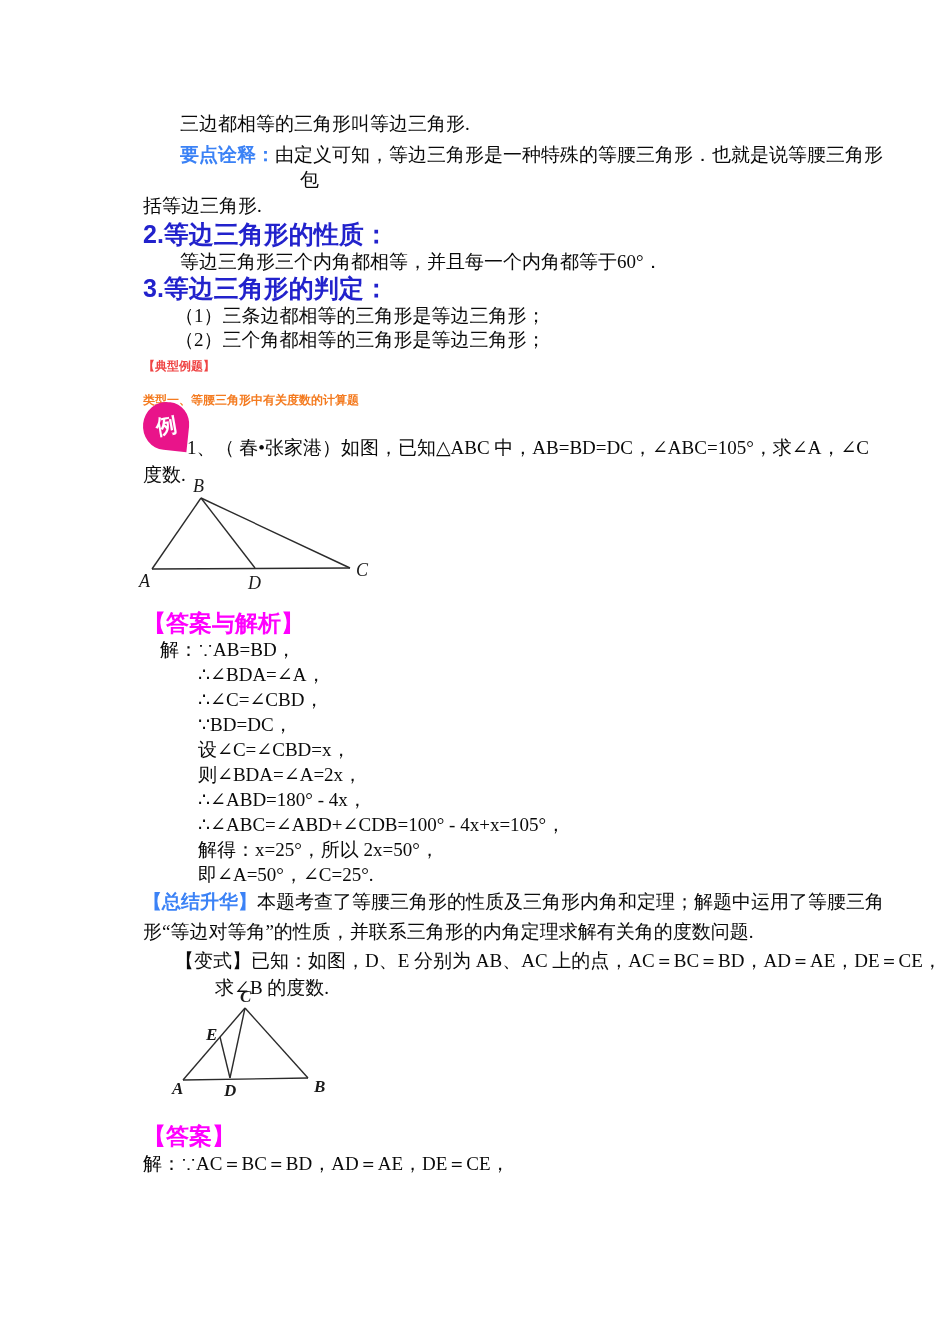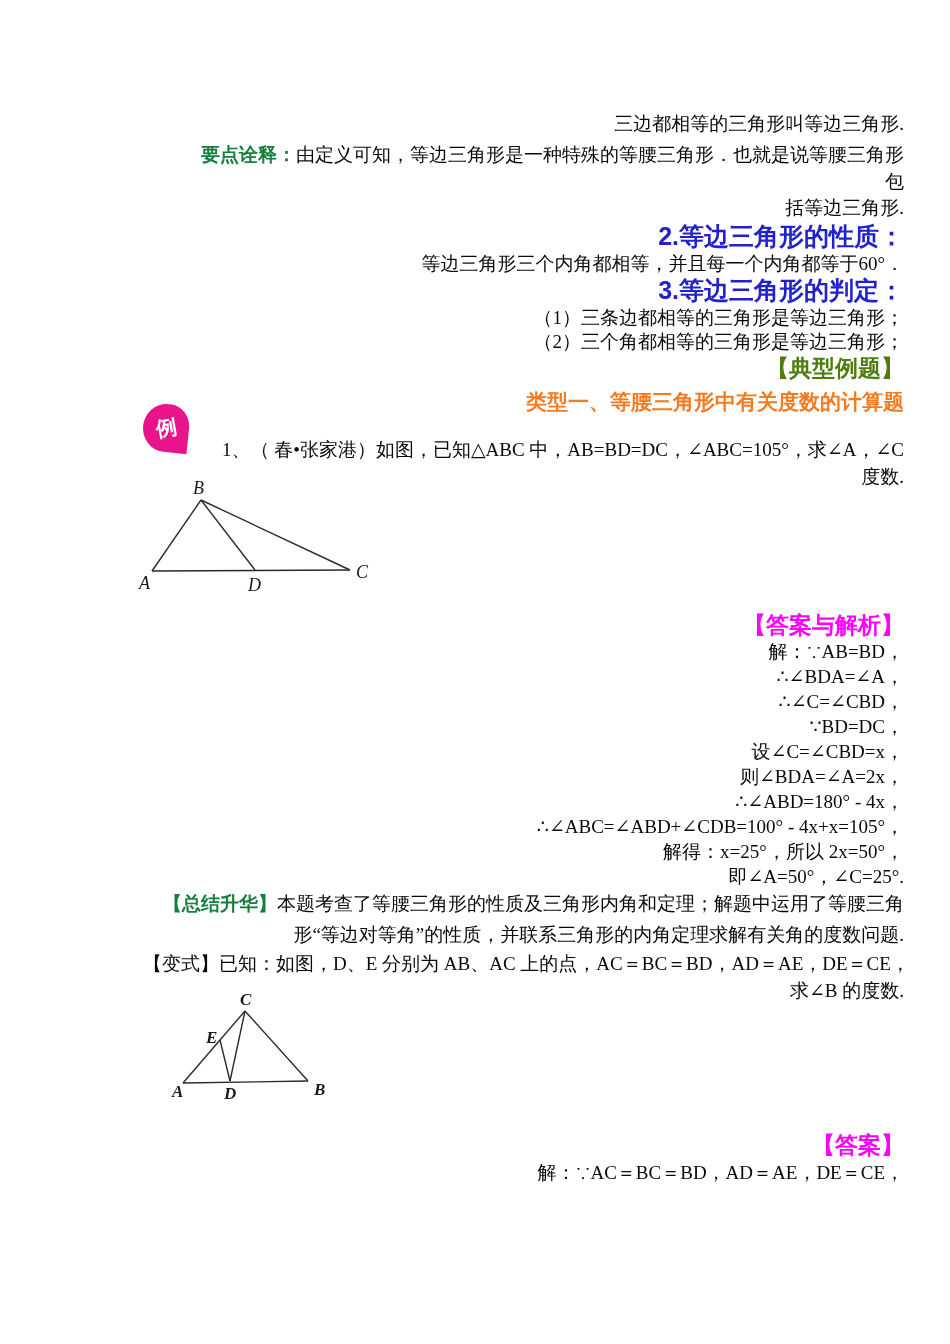--- a/index.html
+++ b/index.html
@@ -8,32 +8,32 @@
     position: relative;
     width: 950px;
     height: 1344px;
     margin: 0 auto;
     background: #ffffff;
     overflow: hidden;
     color: #0a0a0a;
     font-family: "Liberation Serif", "DejaVu Serif", serif;
     font-size: 19px;
   }
-  .content { padding: 110px 46px 0 143px; text-align: right; }
+  .content { padding: 110px 46px 0 143px; }
 
   .lh27 { line-height: 27px; }
   .ti   { text-indent: 37px; }
   .nowrap { white-space: nowrap; }
 
   .h { font-family: "Liberation Sans", "DejaVu Sans", sans-serif; font-weight: bold; }
   .h-blue   { color: #2222CC; line-height: 27px; font-size: 25px; }
-  .h-green  { color: #4d7c0f; line-height: 28px; font-size: 23px; }
-  .h-orange { color: #F47B20; line-height: 28px; margin-top: 6px; font-size: 21px; }
+  .h-green  { color: #ef4444; line-height: 28px; font-size: 12px; }
+  .h-orange { color: #F47B20; line-height: 28px; margin-top: 6px; font-size: 12px; }
   .h-mag    { color: #FF00FF; line-height: 28px; font-size: 23px; }
-  .mag-label { color: #15803d; font-weight: bold; font-family: Liberation Mono, monospace; }
+  .mag-label { color: #3b82f6; font-weight: bold; font-family: Liberation Sans, sans-serif; }
 
   .p3 { line-height: 24px; margin-left: 157px; }
   .mt2 { margin-top: 2px; }
   .mt4 { margin-top: 4px; }
   .list-item { line-height: 24px; margin-left: 32px; }
 
   
   .example { position: relative; height: 80px; }
   .ex-icon {
     position: absolute; left: 0; top: -12px;
@@ -58,23 +58,23 @@
   .fig text {
     font-family: "Liberation Serif", "DejaVu Serif", serif;
     font-style: italic; fill: #1a1a1a; font-size: 18px;
   }
   .fig2 text { font-weight: bold; font-size: 17px; }
 
   .h-ans { margin-top: 19px; }
   .sol-line  { line-height: 25px; margin-left: 55px; white-space: nowrap; }
   .sol-first { margin-left: 17px; }
   .sum-line { line-height: 30px; white-space: nowrap; }
-  .var-line1 { line-height: 27px; white-space: nowrap; }
+  .var-line1 { line-height: 27px; white-space: nowrap; margin-left: 32px; }
   .var-line2 { line-height: 27px; margin-left: 72px; }
-  .h-ans2 { margin-top: 22px; }
+  .h-ans2 { margin-top: 16px; }
   .final-line { line-height: 27px; }
 </style>
 </head>
 <body>
 
 <div class="page">
   <div class="content">
 
     <p class="lh27 ti">三边都相等的三角形叫等边三角形.</p>
 

